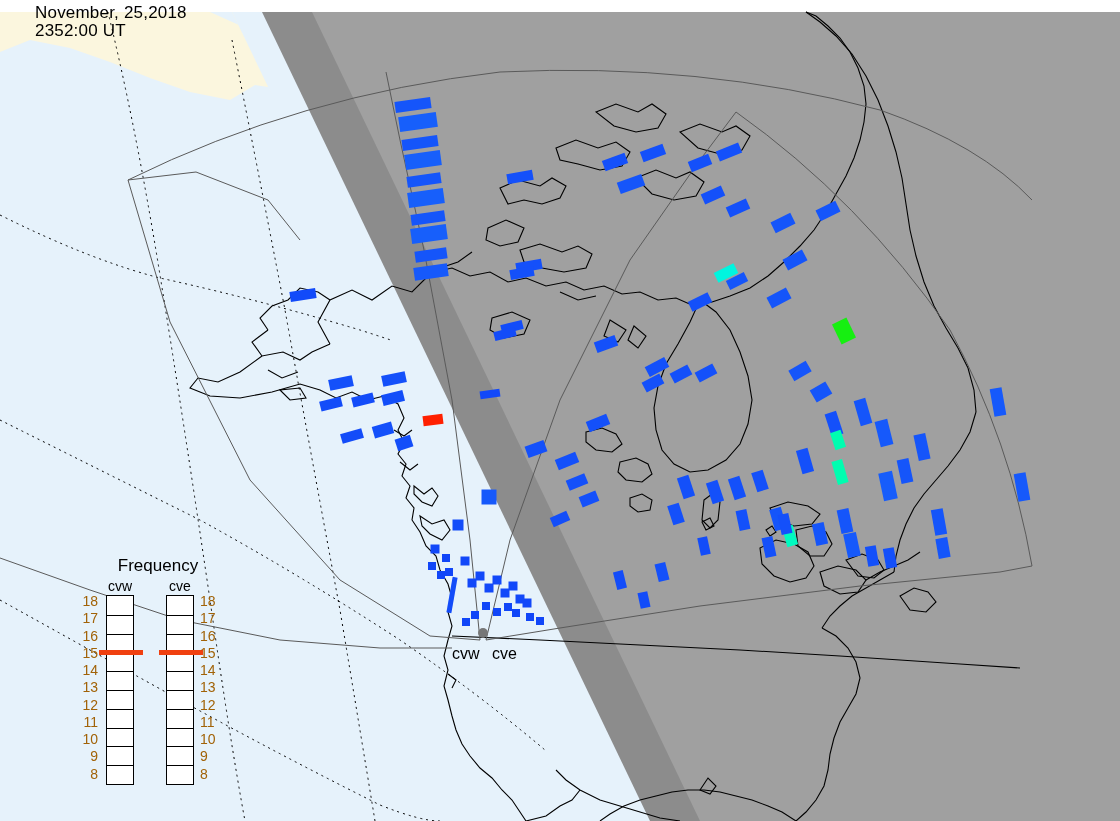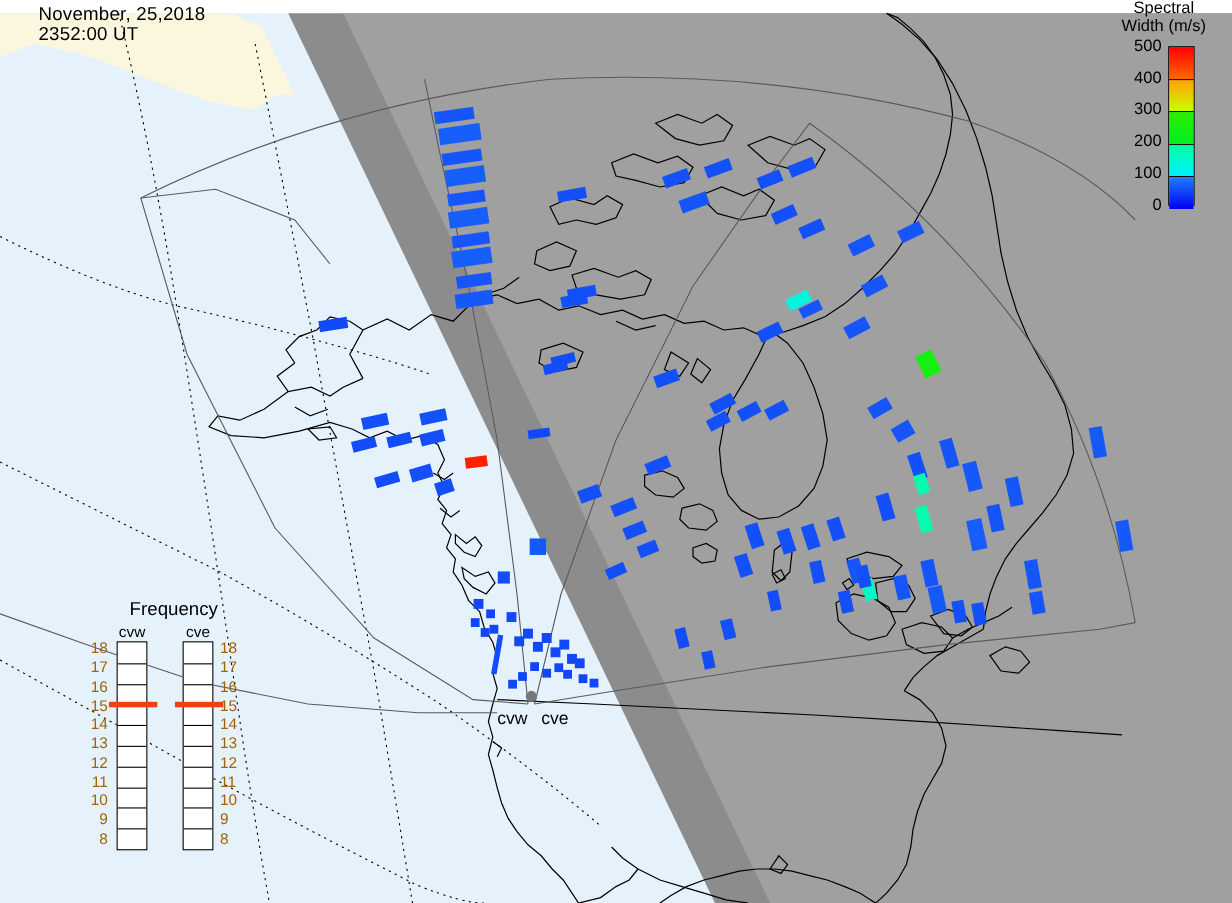--- a/index.html
+++ b/index.html
@@ -16,21 +16,21 @@
   #cbar-title{position:absolute;right:2px;top:0px;width:116px;text-align:center;
     color:#000;font-size:15px;line-height:16px;}
   #cbar-title div{white-space:nowrap;}
   #cbar-box{position:absolute;left:62px;top:42px;width:24px;height:145px;
     border:1px solid #000;box-sizing:border-box;}
   .cbseg{width:100%;}
   #cbar-ticks{position:absolute;left:0px;top:36px;width:56px;}
   #cbar-ticks div{height:29px;line-height:12px;text-align:right;color:#000;font-size:15px;}
 
   
-  #freq{position:absolute;left:78px;top:544px;z-index:40;width:160px;height:240px;}
+  #freq{position:absolute;left:78px;top:556px;z-index:40;width:160px;height:240px;}
   #freq-title{position:absolute;left:0;top:0;width:160px;text-align:center;color:#000;font-size:17px;}
   .fcol{position:absolute;top:22px;}
   .fcol .fhdr{text-align:center;color:#000;font-size:14px;height:17px;line-height:16px;}
   .fbar{width:28px;height:190px;border:1px solid #000;box-sizing:border-box;background:#fff;position:relative;}
   .ftick{position:absolute;left:0;width:100%;border-top:1px solid #000;}
   .fmark{position:absolute;left:-8px;width:44px;height:5px;background:#f04010;}
   .flabels{position:absolute;top:39px;width:20px;}
   .flabels div{height:17.27px;line-height:12px;color:#a16207;font-size:14px;}
   .flabels.left{text-align:right;}
   .flabels.right{text-align:left;}
@@ -323,41 +323,20 @@
         <rect x="866.5" y="546" width="11" height="20" fill="rgb(20,80,250)" transform="rotate(-10 872 556)"></rect>
         <rect x="884.5" y="548" width="11" height="20" fill="rgb(20,80,250)" transform="rotate(-10 890 558)"></rect>
       </g>
 
     <circle cx="483" cy="633" r="5" fill="#777777"></circle>
   </svg>
 
   <div id="timestamp"><span>November, 25,2018</span>
 <span>2352:00 UT</span></div>
 
-  <div id="cbar-wrap">
-    <div id="cbar-title">
-      <div>Spectral</div>
-      <div>Width (m/s)</div>
-    </div>
-    <div id="cbar-ticks">
-        <div>500</div>
-        <div>400</div>
-        <div>300</div>
-        <div>200</div>
-        <div>100</div>
-        <div>0</div>
-      </div>
-    <div id="cbar-box">
-        <div class="cbseg" style="height: 28.6px; background: linear-gradient(rgb(255, 0, 0), rgb(255, 106, 0)); border-bottom: 1px solid rgb(0, 0, 0);"></div>
-        <div class="cbseg" style="height: 28.6px; background: linear-gradient(rgb(255, 160, 0), rgb(200, 255, 0)); border-bottom: 1px solid rgb(0, 0, 0);"></div>
-        <div class="cbseg" style="height: 28.6px; background: linear-gradient(rgb(43, 240, 0), rgb(0, 238, 34)); border-bottom: 1px solid rgb(0, 0, 0);"></div>
-        <div class="cbseg" style="height: 28.6px; background: linear-gradient(rgb(0, 255, 160), rgb(0, 240, 255)); border-bottom: 1px solid rgb(0, 0, 0);"></div>
-        <div class="cbseg" style="height: 28.6px; background: linear-gradient(rgb(31, 127, 255), rgb(0, 0, 240));"></div>
-      </div>
-  </div>
 
   <div id="freq">
     <div id="freq-title">Frequency</div>
     <div class="flabels left" style="left:0px;" id="flab-left">
         <div>18</div>
         <div>17</div>
         <div>16</div>
         <div>15</div>
         <div>14</div>
         <div>13</div>

